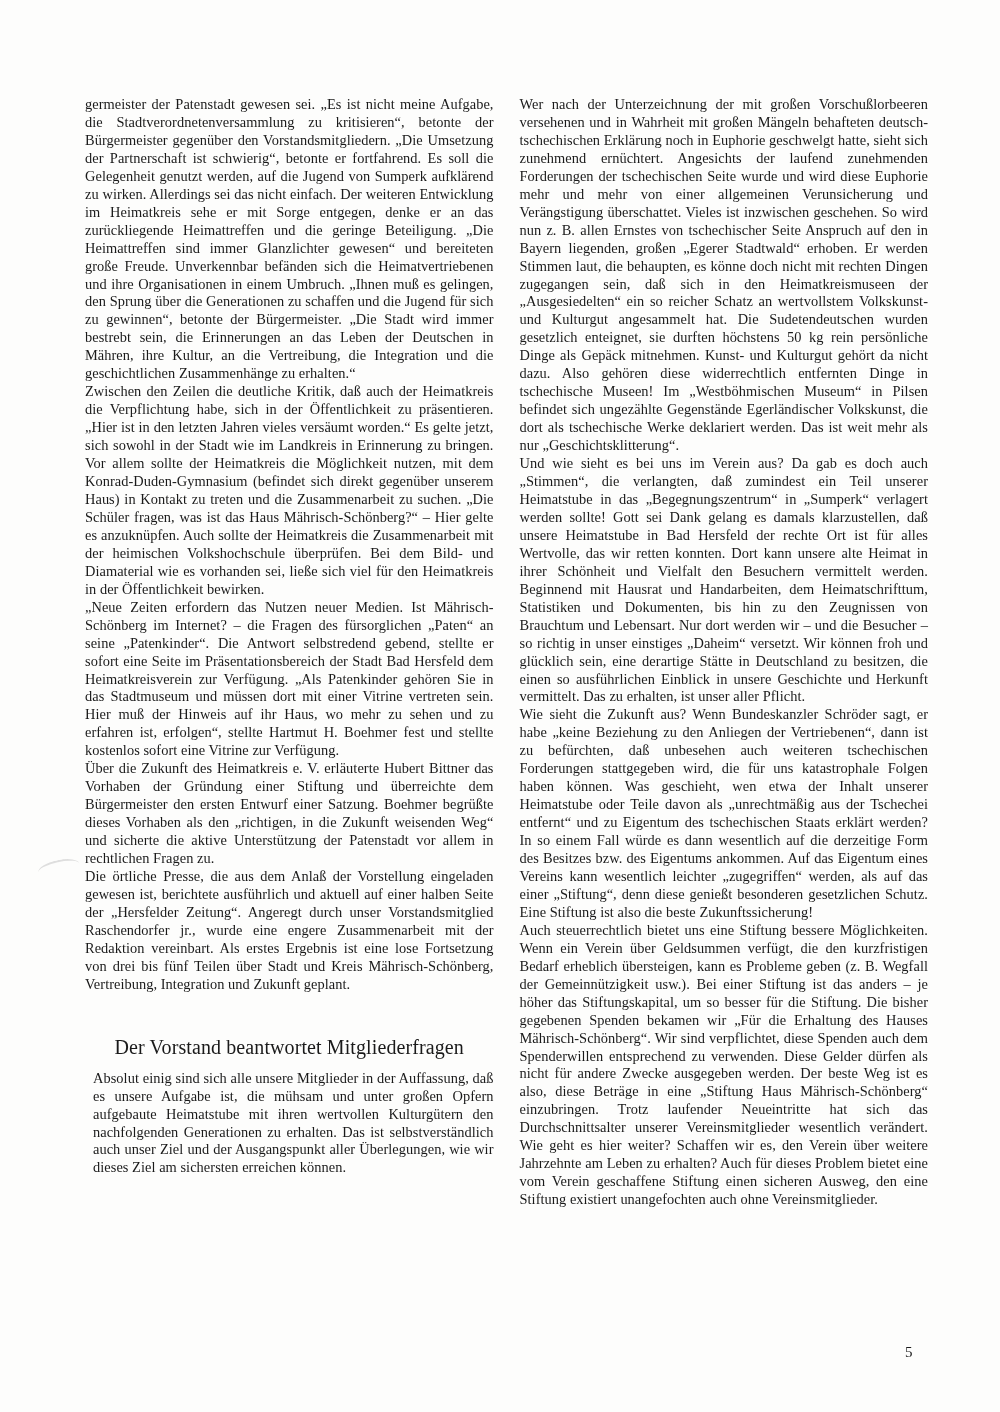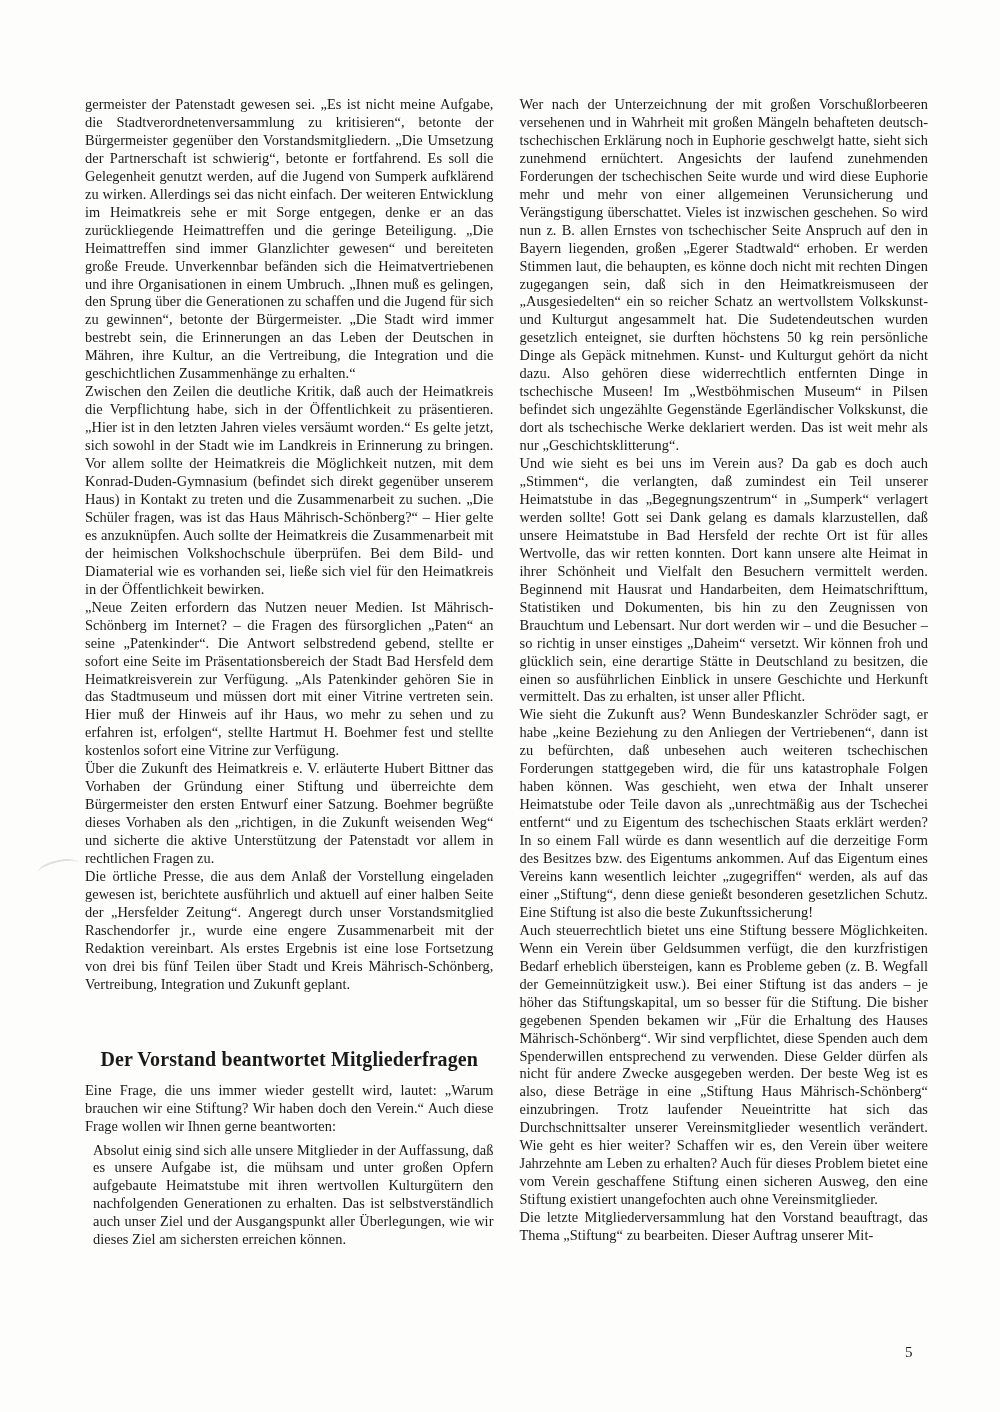--- a/index.html
+++ b/index.html
@@ -29,23 +29,23 @@
     font-size: 14.4px;
     line-height: 17.95px;
     text-align: justify;
     letter-spacing: 0.05px;
     hyphens: none;
   }
   .col p { margin: 0; }
   h2.section-heading {
     font-size: 20px;
     line-height: 26px;
-    font-weight: bold;
+    font-weight: normal;
     text-align: center;
-    margin: 52px 0 10px 0;
+    margin: 40px 0 10px 0;
     letter-spacing: 0.1px;
   }
   h2.section-heading .hl { display: block; }
   p.answer { margin-top: 6px !important; margin-left: 8px; }
   .page-number {
     position: absolute;
     left: 905px;
     top: 1344px;
     font-size: 15px;
     color: #1a1a1a;
@@ -77,32 +77,30 @@
           <p>Zwischen den Zeilen die deutliche Kritik, daß auch der Heimatkreis die Verpflichtung habe, sich in der Öffentlichkeit zu präsentieren. „Hier ist in den letzten Jahren vieles versäumt worden.“ Es gelte jetzt, sich sowohl in der Stadt wie im Landkreis in Erinnerung zu bringen. Vor allem sollte der Heimatkreis die Möglichkeit nutzen, mit dem Konrad-Duden-Gymnasium (befindet sich direkt gegenüber unserem Haus) in Kontakt zu treten und die Zusammenarbeit zu suchen. „Die Schüler fragen, was ist das Haus Mährisch-Schönberg?“ – Hier gelte es anzuknüpfen. Auch sollte der Heimatkreis die Zusammenarbeit mit der heimischen Volkshochschule überprüfen. Bei dem Bild- und Diamaterial wie es vorhanden sei, ließe sich viel für den Heimatkreis in der Öffentlichkeit bewirken.</p>
           <p>„Neue Zeiten erfordern das Nutzen neuer Medien. Ist Mährisch-Schönberg im Internet? – die Fragen des fürsorglichen „Paten“ an seine „Patenkinder“. Die Antwort selbstredend gebend, stellte er sofort eine Seite im Präsentationsbereich der Stadt Bad Hersfeld dem Heimatkreisverein zur Verfügung. „Als Patenkinder gehören Sie in das Stadtmuseum und müssen dort mit einer Vitrine vertreten sein. Hier muß der Hinweis auf ihr Haus, wo mehr zu sehen und zu erfahren ist, erfolgen“, stellte Hartmut H. Boehmer fest und stellte kostenlos sofort eine Vitrine zur Verfügung.</p>
           <p>Über die Zukunft des Heimatkreis e. V. erläuterte Hubert Bittner das Vorhaben der Gründung einer Stiftung und überreichte dem Bürgermeister den ersten Entwurf einer Satzung. Boehmer begrüßte dieses Vorhaben als den „richtigen, in die Zukunft weisenden Weg“ und sicherte die aktive Unterstützung der Patenstadt vor allem in rechtlichen Fragen zu.</p>
           <p>Die örtliche Presse, die aus dem Anlaß der Vorstellung eingeladen gewesen ist, berichtete ausführlich und aktuell auf einer halben Seite der „Hersfelder Zeitung“. Angeregt durch unser Vorstandsmitglied Raschendorfer jr., wurde eine engere Zusammenarbeit mit der Redaktion vereinbart. Als erstes Ergebnis ist eine lose Fortsetzung von drei bis fünf Teilen über Stadt und Kreis Mährisch-Schönberg, Vertreibung, Integration und Zukunft geplant.</p>
         </div>
 
       <h2 class="section-heading">
         <span class="hl">Der Vorstand beantwortet Mitgliederfragen</span>
       </h2>
 
-      <p class="question">Eine Frage, die uns immer wieder gestellt wird, lautet: „Warum brauchen wir eine Stiftung? Wir haben doch den Verein.“ Auch diese Frage wollen wir Ihnen gerne beantworten:</p>
 
       <p class="answer">Absolut einig sind sich alle unsere Mitglieder in der Auffassung, daß es unsere Aufgabe ist, die mühsam und unter großen Opfern aufgebaute Heimatstube mit ihren wertvollen Kulturgütern den nachfolgenden Generationen zu erhalten. Das ist selbstverständlich auch unser Ziel und der Ausgangspunkt aller Überlegungen, wie wir dieses Ziel am sichersten erreichen können.</p>
     </div>
 
     <div class="col">
       <div>
           <p>Wer nach der Unterzeichnung der mit großen Vorschußlorbeeren versehenen und in Wahrheit mit großen Mängeln behafteten deutsch-tschechischen Erklärung noch in Euphorie geschwelgt hatte, sieht sich zunehmend ernüchtert. Angesichts der laufend zunehmenden Forderungen der tschechischen Seite wurde und wird diese Euphorie mehr und mehr von einer allgemeinen Verunsicherung und Verängstigung überschattet. Vieles ist inzwischen geschehen. So wird nun z. B. allen Ernstes von tschechischer Seite Anspruch auf den in Bayern liegenden, großen „Egerer Stadtwald“ erhoben. Er werden Stimmen laut, die behaupten, es könne doch nicht mit rechten Dingen zugegangen sein, daß sich in den Heimatkreismuseen der „Ausgesiedelten“ ein so reicher Schatz an wertvollstem Volkskunst- und Kulturgut angesammelt hat. Die Sudetendeutschen wurden gesetzlich enteignet, sie durften höchstens 50 kg rein persönliche Dinge als Gepäck mitnehmen. Kunst- und Kulturgut gehört da nicht dazu. Also gehören diese widerrechtlich entfernten Dinge in tschechische Museen! Im „Westböhmischen Museum“ in Pilsen befindet sich ungezählte Gegenstände Egerländischer Volkskunst, die dort als tschechische Werke deklariert werden. Das ist weit mehr als nur „Geschichtsklitterung“.</p>
           <p>Und wie sieht es bei uns im Verein aus? Da gab es doch auch „Stimmen“, die verlangten, daß zumindest ein Teil unserer Heimatstube in das „Begegnungszentrum“ in „Sumperk“ verlagert werden sollte! Gott sei Dank gelang es damals klarzustellen, daß unsere Heimatstube in Bad Hersfeld der rechte Ort ist für alles Wertvolle, das wir retten konnten. Dort kann unsere alte Heimat in ihrer Schönheit und Vielfalt den Besuchern vermittelt werden. Beginnend mit Hausrat und Handarbeiten, dem Heimatschrifttum, Statistiken und Dokumenten, bis hin zu den Zeugnissen von Brauchtum und Lebensart. Nur dort werden wir – und die Besucher – so richtig in unser einstiges „Daheim“ versetzt. Wir können froh und glücklich sein, eine derartige Stätte in Deutschland zu besitzen, die einen so ausführlichen Einblick in unsere Geschichte und Herkunft vermittelt. Das zu erhalten, ist unser aller Pflicht.</p>
           <p>Wie sieht die Zukunft aus? Wenn Bundeskanzler Schröder sagt, er habe „keine Beziehung zu den Anliegen der Vertriebenen“, dann ist zu befürchten, daß unbesehen auch weiteren tschechischen Forderungen stattgegeben wird, die für uns katastrophale Folgen haben können. Was geschieht, wen etwa der Inhalt unserer Heimatstube oder Teile davon als „unrechtmäßig aus der Tschechei entfernt“ und zu Eigentum des tschechischen Staats erklärt werden? In so einem Fall würde es dann wesentlich auf die derzeitige Form des Besitzes bzw. des Eigentums ankommen. Auf das Eigentum eines Vereins kann wesentlich leichter „zugegriffen“ werden, als auf das einer „Stiftung“, denn diese genießt besonderen gesetzlichen Schutz. Eine Stiftung ist also die beste Zukunftssicherung!</p>
           <p>Auch steuerrechtlich bietet uns eine Stiftung bessere Möglichkeiten. Wenn ein Verein über Geldsummen verfügt, die den kurzfristigen Bedarf erheblich übersteigen, kann es Probleme geben (z. B. Wegfall der Gemeinnützigkeit usw.). Bei einer Stiftung ist das anders – je höher das Stiftungskapital, um so besser für die Stiftung. Die bisher gegebenen Spenden bekamen wir „Für die Erhaltung des Hauses Mährisch-Schönberg“. Wir sind verpflichtet, diese Spenden auch dem Spenderwillen entsprechend zu verwenden. Diese Gelder dürfen als nicht für andere Zwecke ausgegeben werden. Der beste Weg ist es also, diese Beträge in eine „Stiftung Haus Mährisch-Schönberg“ einzubringen. Trotz laufender Neueintritte hat sich das Durchschnittsalter unserer Vereinsmitglieder wesentlich verändert. Wie geht es hier weiter? Schaffen wir es, den Verein über weitere Jahrzehnte am Leben zu erhalten? Auch für dieses Problem bietet eine vom Verein geschaffene Stiftung einen sicheren Ausweg, den eine Stiftung existiert unangefochten auch ohne Vereinsmitglieder.</p>
-          <p>Die letzte Mitgliederversammlung hat den Vorstand beauftragt, das Thema „Stiftung“ zu bearbeiten. Dieser Auftrag unserer Mit-</p>
         </div>
     </div>
 
   </div>
 
   <div class="page-number">5</div>
 
 </div>
 
 </body></html>

